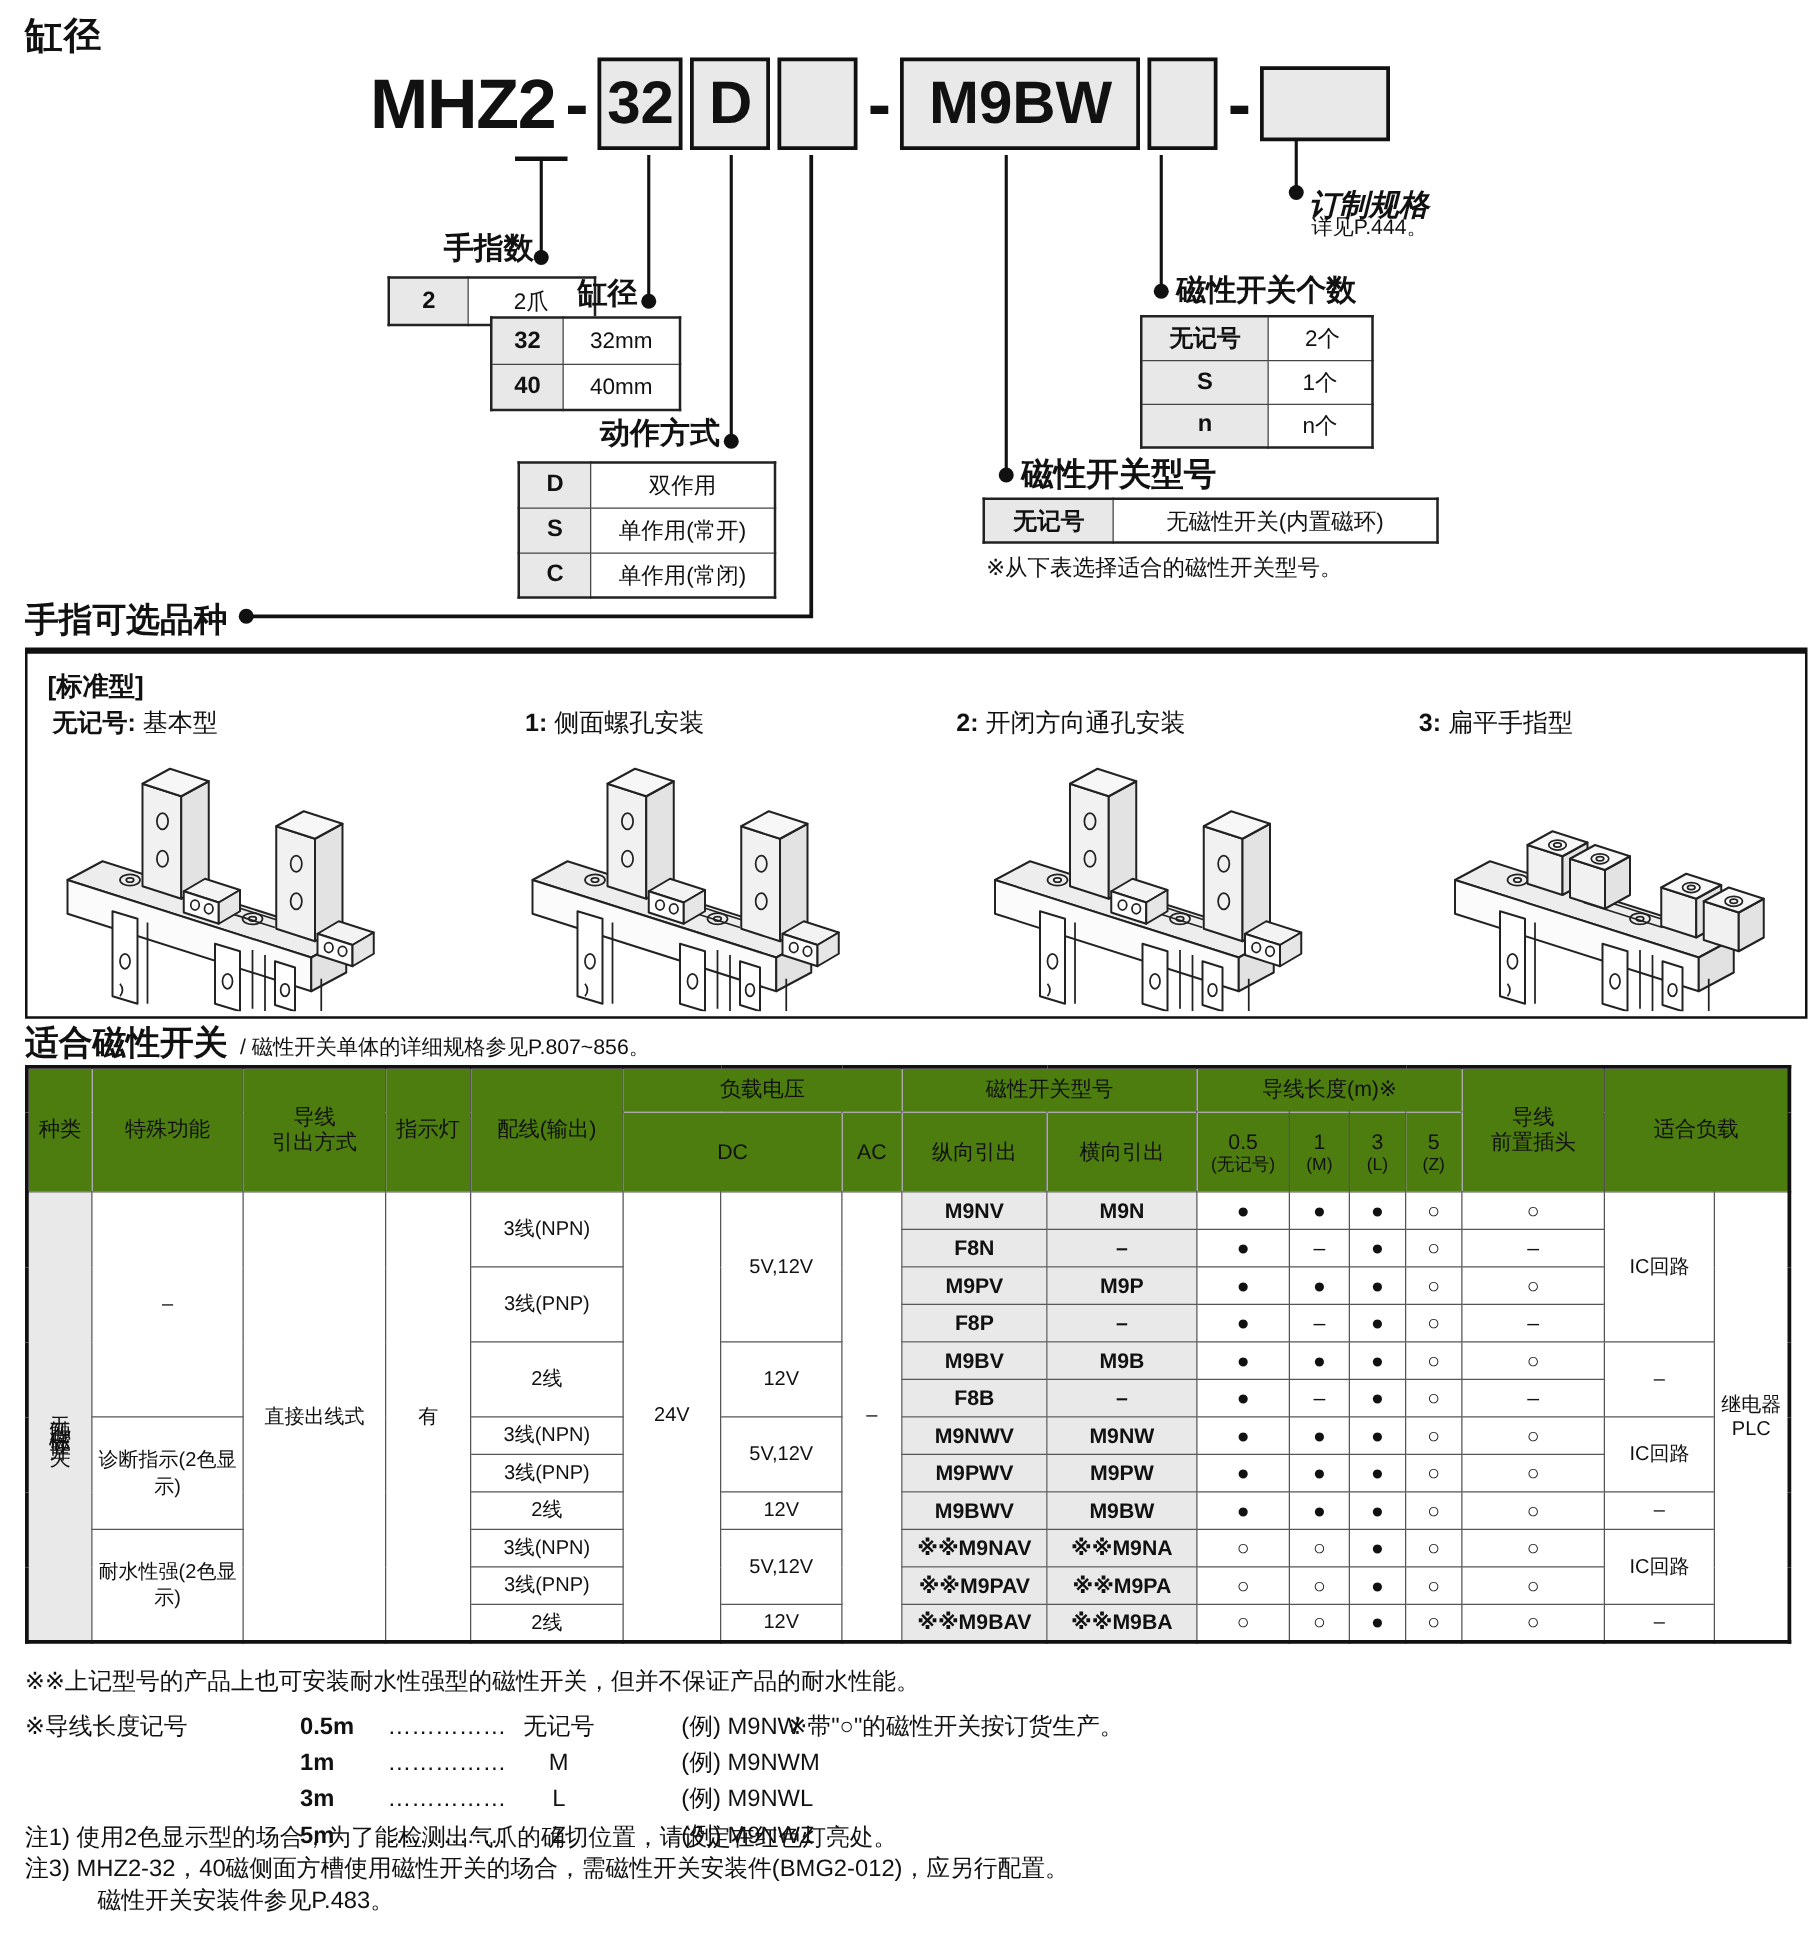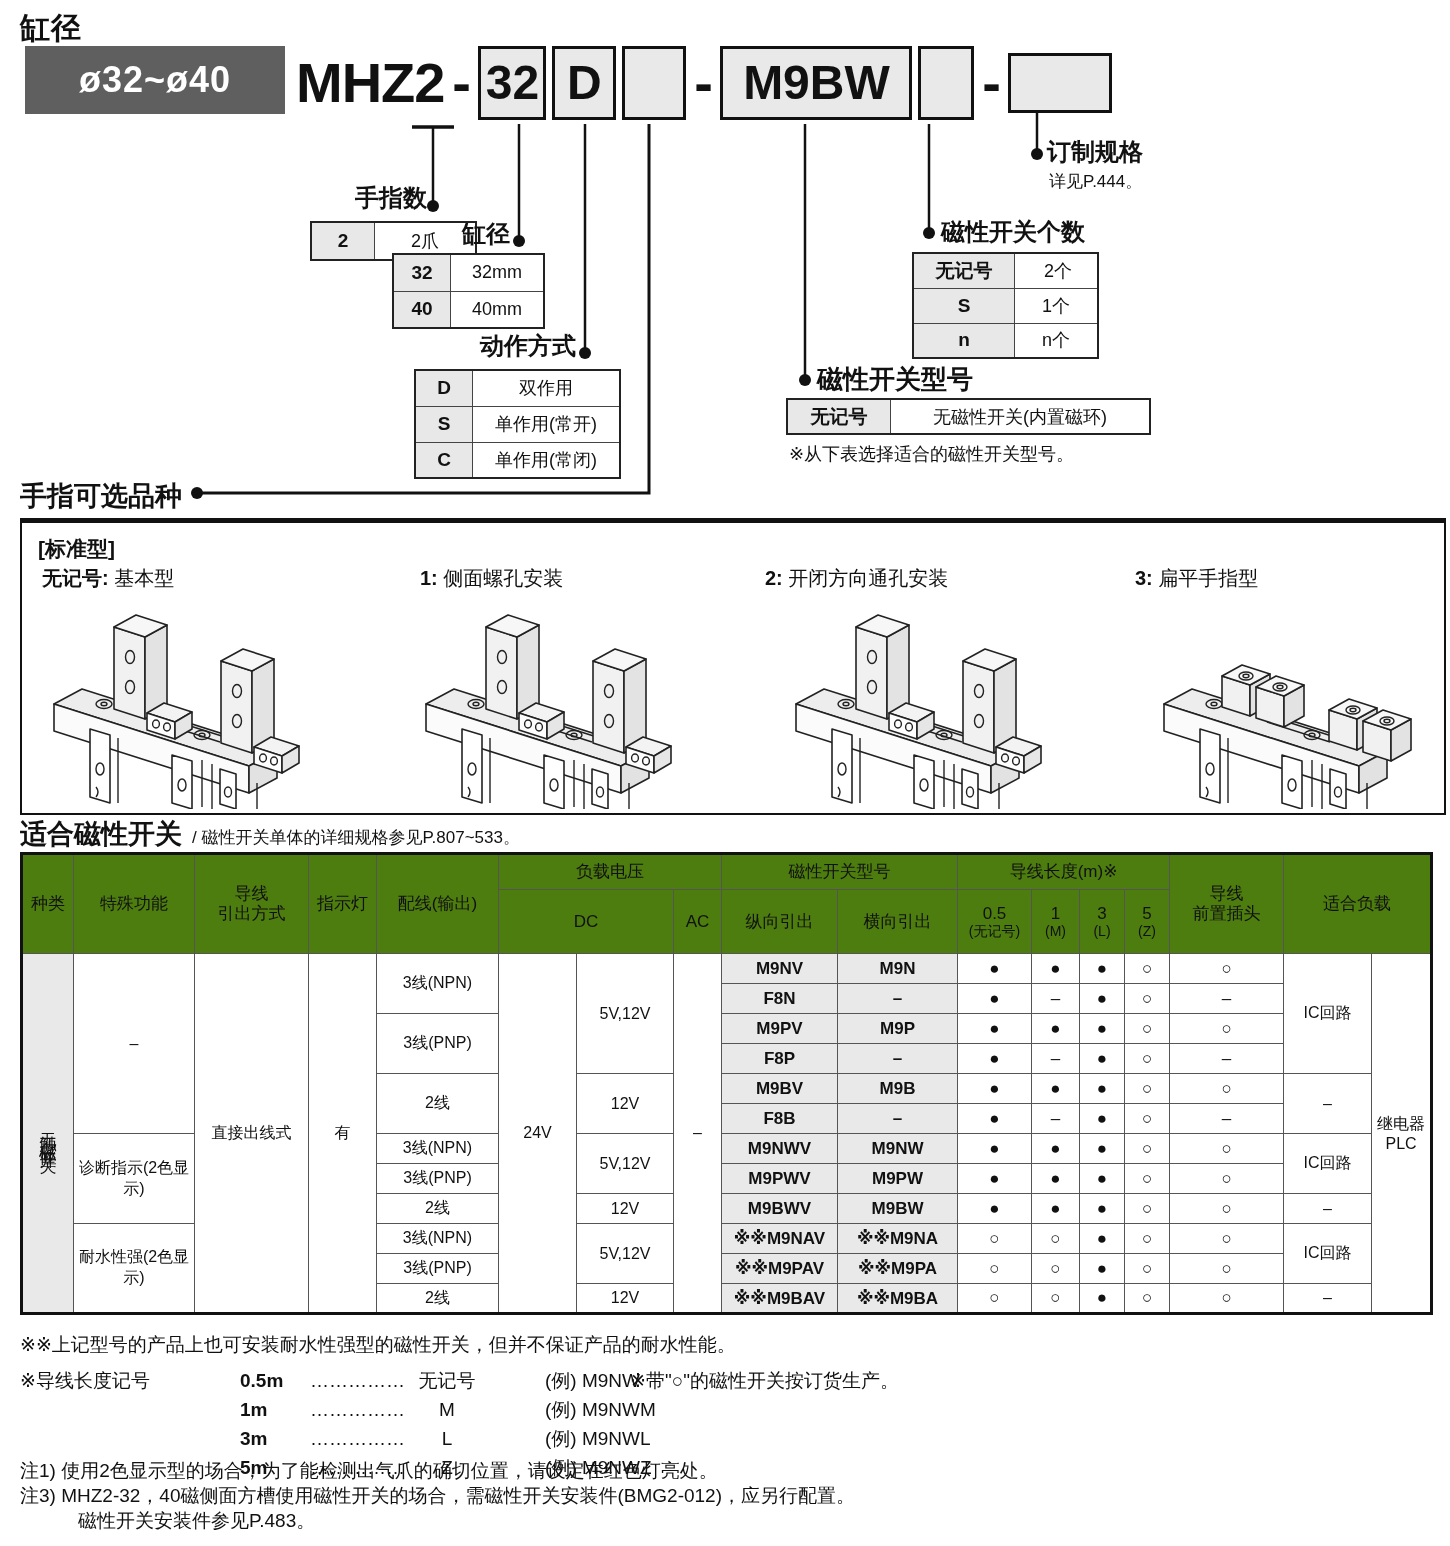--- a/index.html
+++ b/index.html
@@ -134,21 +134,20 @@
         <polygon class="face" fill="#f1f1f1" points="201,155 229,164 229,133 201,124"></polygon>
         <polygon class="face" fill="#e3e3e3" points="229,164 249,153 249,122 229,133"></polygon>
         <polygon class="face" fill="#f7f7f7" points="201,124 229,133 249,122 221,113"></polygon>
         <ellipse class="ln" cx="225" cy="124" rx="7" ry="4"></ellipse>
         <ellipse class="ln" cx="225" cy="124" rx="3" ry="1.7"></ellipse>
       </g>
     </defs>
   </svg>
 
   <div class="abs page-title" style="left:20px;top:8px;">缸径</div>
-  <div class="abs badge" style="left:25px;top:46px;">ø32~ø40</div>
 
   <div class="abs model-row" style="left:296px;top:44px;">
     <span class="model-txt">MHZ2</span>
     <span class="model-dash">-</span>
     <span class="mbox" style="width:62px;">32</span>
     <span class="mbox" style="width:58px;">D</span>
     <span class="mbox" style="width:58px;"></span>
     <span class="model-dash">-</span>
     <span class="mbox" style="width:186px;">M9BW</span>
     <span class="mbox" style="width:50px;"></span>
@@ -242,21 +241,21 @@
   <table class="mini abs" style="left:786px;top:398px;">
     <tbody>
         <tr style="height:35px;">
       <td class="code" style="width:90px;">无记号</td>
       <td style="width:246px;">无磁性开关(内置磁环)</td>
     </tr>
   </tbody>
     </table>
   <div class="abs fnote" style="left:789px;top:442px;font-size:18px;">※从下表选择适合的磁性开关型号。</div>
 
-  <div class="abs flabel" style="left:1047px;top:136px;">订制规格</div>
+  <div class="abs flabel" style="left:1047px;top:148px;font-style:italic;">订制规格</div>
   <div class="abs fnote" style="left:1049px;top:170px;">详见P.444。</div>
 
   <div class="abs flabel" style="left:20px;top:478px;font-size:27px;">手指可选品种</div>
   <div class="abs opt-box" style="left:20px;top:518px;width:1402px;height:290px;">
     <div class="abs opt-group" style="left:16px;top:12px;">[标准型]</div>
     <div class="abs opt-item" style="left:20px;top:42px;">
       <b>无记号:</b>
       <span>基本型</span>
     </div>
     <div class="abs opt-item" style="left:398px;top:42px;">
@@ -280,21 +279,21 @@
     <svg class="abs" style="left:772px;top:74px;" width="300" height="212">
         <use href="#gripper-tall"></use>
       </svg>
     <svg class="abs" style="left:1140px;top:74px;" width="300" height="212">
         <use href="#gripper-flat"></use>
       </svg>
   </div>
 
   <div class="abs tbl-title" style="left:20px;top:816px;">
     <span class="t1">适合磁性开关</span>
-    <span class="t2">/ 磁性开关单体的详细规格参见P.807~533。</span>
+    <span class="t2">/ 磁性开关单体的详细规格参见P.807~856。</span>
   </div>
 
   <table class="sw abs" style="left:20px;top:852px;">
     <colgroup>
       <col style="width:52px">
         <col style="width:121px">
         <col style="width:114px">
         <col style="width:68px">
       <col style="width:122px">
         <col style="width:78px">

